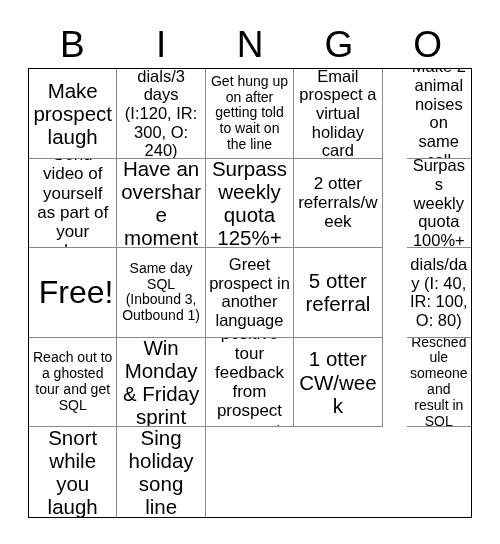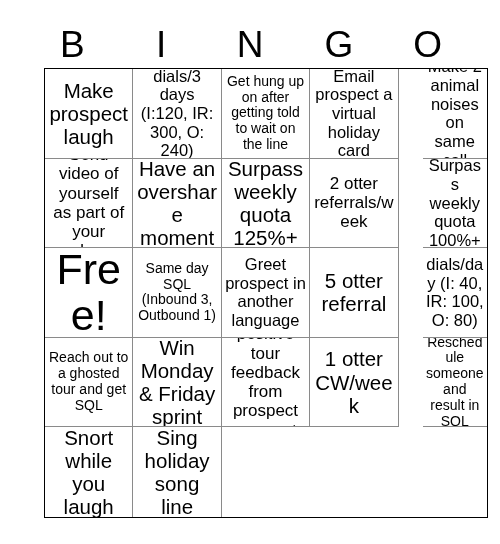--- a/index.html
+++ b/index.html
@@ -38,21 +38,21 @@
     justify-content: center;
     font-size: 37px;
     line-height: 1;
     font-weight: 400;
     letter-spacing: 0px;
     color: #000000;
   }
   
   .grid {
     position: absolute;
-    left: 44px;
+    left: 28px;
     top: 68px;
     width: 444px;
     height: 450px;
     box-sizing: border-box;
     border: 1.5px solid #000000;
     display: grid;
     grid-template-columns: repeat(5, 1fr);
     grid-template-rows: repeat(5, 1fr);
     background: #ffffff;
   }
@@ -72,21 +72,21 @@
   .cell:nth-child(5n) { border-right: none; margin-left: 24px; }
   .cell:nth-child(n+21) { border-bottom: none; }
 
   .cell-text {
     display: block;
     width: 100%;
     line-height: 1.13;
     word-wrap: break-word;
   }
   
-  .sz-xl .cell-text { font-size: 43px; line-height: 1.05; }
+  .sz-xl .cell-text { font-size: 32px; line-height: 1.05; text-align: right; }
   .sz-lg .cell-text { font-size: 20.5px; }
   .sz-md .cell-text { font-size: 16.5px; }
   .sz-sm .cell-text { font-size: 14px; }
   .sz-xs .cell-text { font-size: 17px; }
 </style>
 </head>
 <body>
 
 <div class="card">
 

